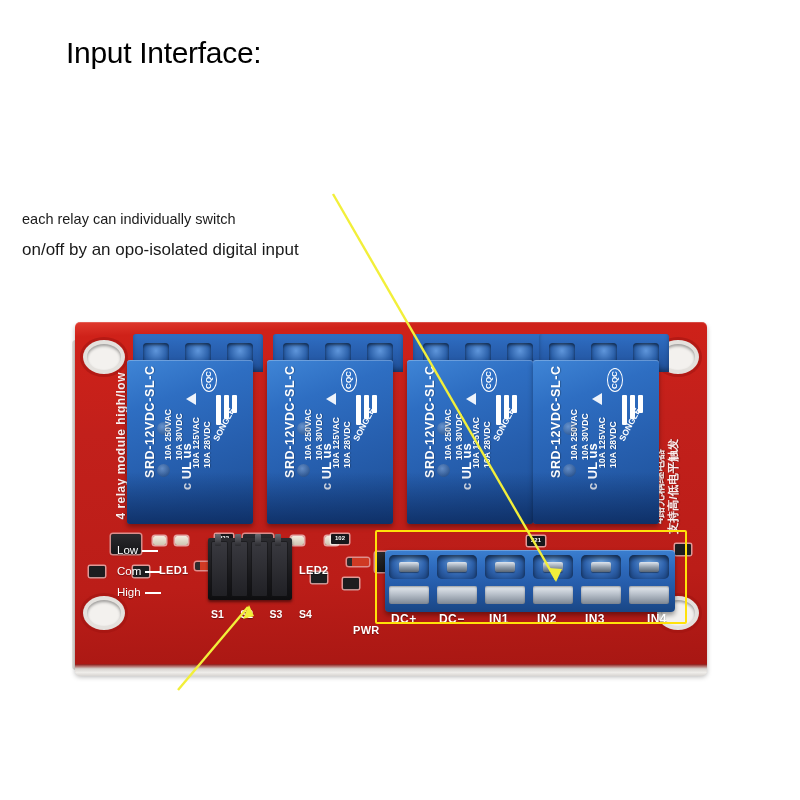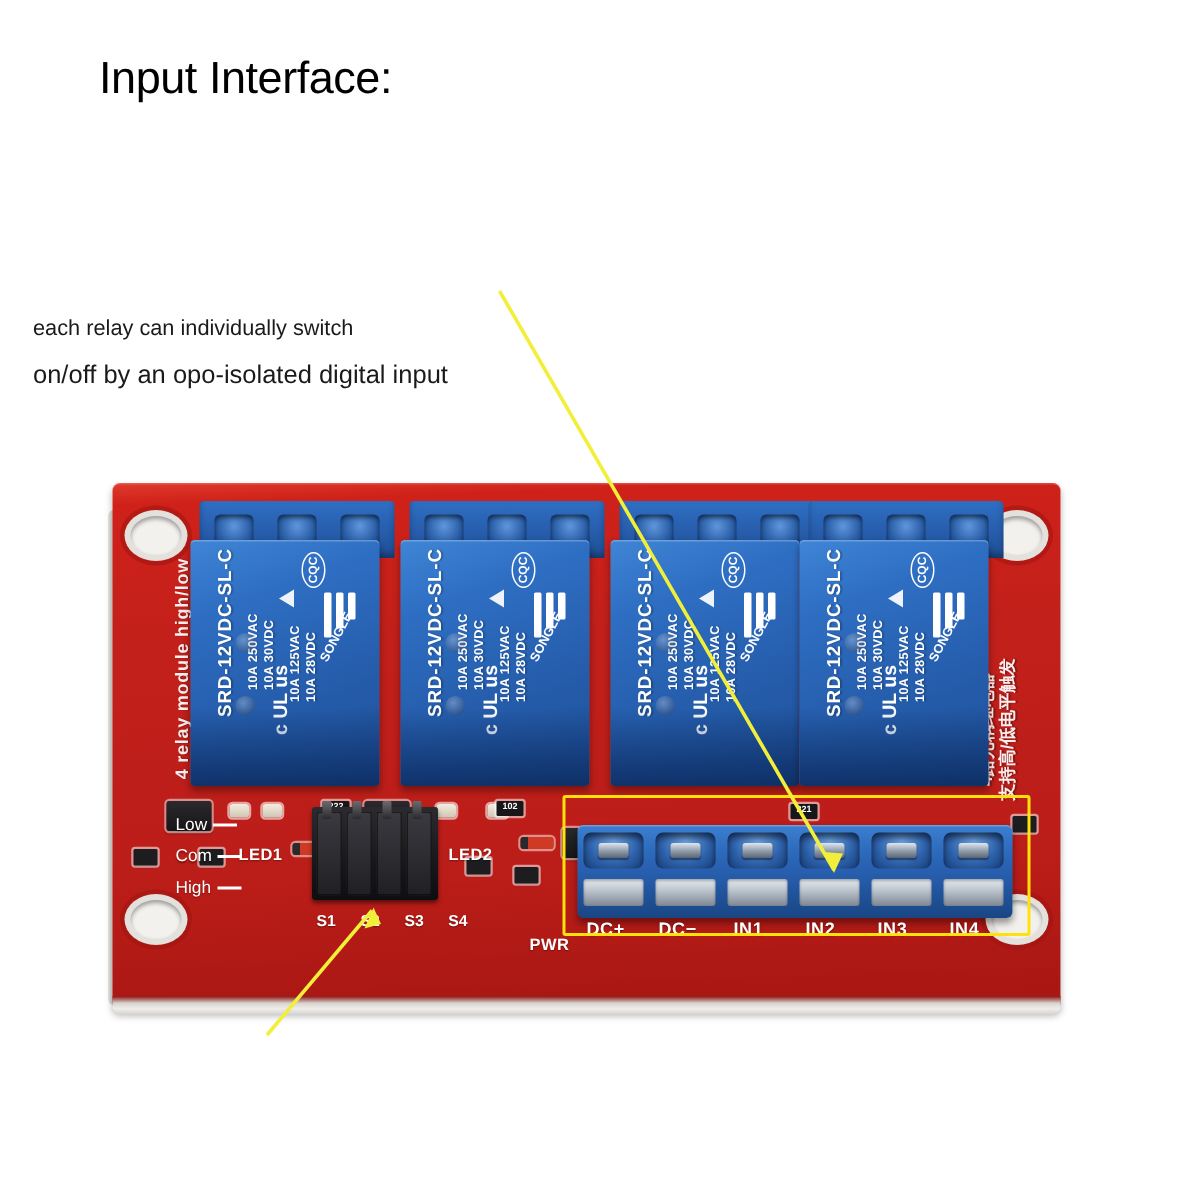--- a/index.html
+++ b/index.html
@@ -457,21 +457,21 @@
         <div class="tslot" style="left:196px;"></div>
         <div class="tslot" style="left:244px;"></div>
       </div>
 
       <div class="tlabels">
         <span style="left:10px;">DC+</span>
         <span style="left:58px;text-align:right;">DC−</span>
         <span style="left:108px;">IN1</span>
         <span style="left:156px;">IN2</span>
         <span style="left:204px;">IN3</span>
-        <span style="left:252px;">IN4</span>
+        <span style="left:266px;">IN4</span>
       </div>
     </div>
 
     <div class="hl-box"></div>
 
   </div>
 
   <div class="board-lip"></div>
 
 </div>

